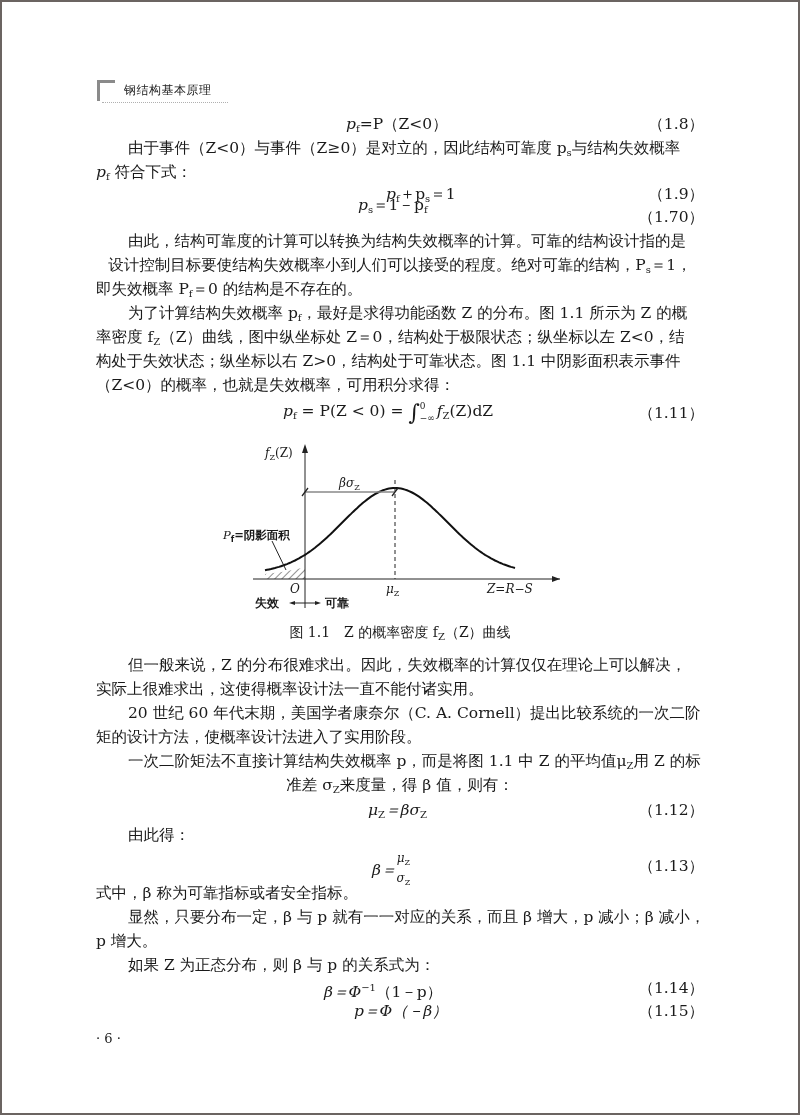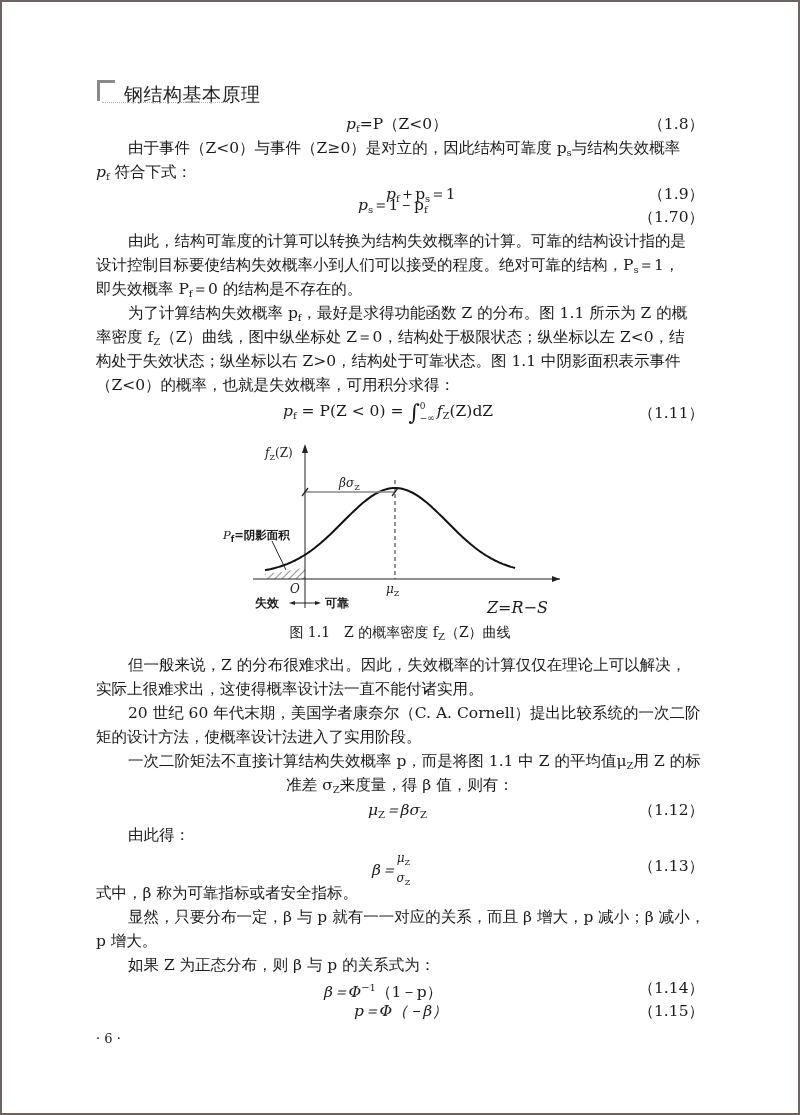--- a/index.html
+++ b/index.html
@@ -3,21 +3,21 @@
 <meta charset="utf-8">
 <style>
   html, body { margin:0; padding:0; background:#ffffff; }
   body { width:800px; height:1115px; position:relative; overflow:hidden;
          font-family:"DejaVu Serif","Liberation Serif",serif; color:#1a1a1a; }
   .page-frame { position:absolute; left:0; top:0; width:796px; height:1111px;
                 border:2px solid #6b6461; box-sizing:content-box; }
   .header-corner { position:absolute; left:97px; top:80px; width:18px; height:21px;
                    border-left:3px solid #8a8a8a; border-top:3px solid #8a8a8a; box-sizing:border-box; }
   .header-title { position:absolute; left:124px; top:82px; font-family:"DejaVu Sans","Liberation Sans",sans-serif;
-                  font-size:19px; color:#222; letter-spacing:0.5px; }
+                  font-size:12px; color:#222; letter-spacing:0.5px; }
   .header-rule { position:absolute; left:102px; top:102px; width:126px; border-top:1px dotted #b0b0b0; }
 
   .line { position:absolute; left:96px; width:608px; font-size:15.5px; line-height:24px; white-space:nowrap; }
   .eq { position:absolute; font-size:15.5px; line-height:22px; white-space:nowrap; }
   .eqno { position:absolute; right:96px; font-size:15.5px; line-height:22px; white-space:nowrap; }
   i { font-style:italic; }
   sub { font-size:10px; vertical-align:-3px; }
   sup { font-size:10px; }
 
   .fig { position:absolute; left:215px; top:440px; width:370px; height:170px; }
@@ -52,21 +52,21 @@
   <i>p</i><sub>f</sub><span>＋p</span><sub>s</sub><span>＝1</span>
 </div>
 <div class="eqno" style="top:183px;">（1.9）</div>
 
 <div class="eq" style="left:358px; top:194px;">
   <i>p</i><sub>s</sub><span>＝1－p</span><sub>f</sub>
 </div>
 <div class="eqno" style="top:206px;">（1.70）</div>
 
 <div class="line" style="top:229px; padding-left:32px; width:576px;">由此，结构可靠度的计算可以转换为结构失效概率的计算。可靠的结构设计指的是</div>
-<div class="line" style="top:253px;">
+<div class="line" style="top:253px;text-align:center;">
   <span>设计控制目标要使结构失效概率小到人们可以接受的程度。绝对可靠的结构，P</span><sub>s</sub><span>＝1，</span>
 </div>
 <div class="line" style="top:277px;">
   <span>即失效概率 P</span><sub>f</sub><span>＝0 的结构是不存在的。</span>
 </div>
 
 <div class="line" style="top:301px; padding-left:32px; width:576px;">
   <span>为了计算结构失效概率 p</span><sub>f</sub><span>，最好是求得功能函数 Z 的分布。图 1.1 所示为 Z 的概</span>
 </div>
 <div class="line" style="top:325px;">
@@ -108,21 +108,21 @@
 
     <line x1="77" y1="163" x2="103" y2="163" stroke="#222" stroke-width="1"></line>
     <polygon points="74,163 80,161 80,165" fill="#222"></polygon>
     <polygon points="106,163 100,161 100,165" fill="#222"></polygon>
   </svg>
   <div style="position:absolute; left:50px; top:6px; font-size:12px;"><i>f</i><sub style="font-size:8px;">Z</sub><span>(Z)</span></div>
   <div style="position:absolute; left:124px; top:36px; font-size:12px;"><i>βσ</i><sub style="font-size:8px;">Z</sub></div>
   <div style="position:absolute; left:8px; top:88px; font-size:11.5px; font-family:'DejaVu Sans','Liberation Sans',sans-serif; font-weight:bold;"><i style="font-family:'DejaVu Serif',serif; font-weight:normal;">P</i><sub style="font-size:8px;">f</sub><span>=阴影面积</span></div>
   <div style="position:absolute; left:75px; top:142px; font-size:12px; font-style:italic;">O</div>
   <div style="position:absolute; left:171px; top:142px; font-size:12px;"><i>μ</i><sub style="font-size:8px;">Z</sub></div>
-  <div style="position:absolute; left:272px; top:158px; font-size:16px; font-style:italic;">Z=R−S</div>
+  <div style="position:absolute; left:272px; top:142px; font-size:12px; font-style:italic;">Z=R−S</div>
   <div style="position:absolute; left:40px; top:155px; font-size:12px; font-family:'DejaVu Sans','Liberation Sans',sans-serif; font-weight:bold;">失效</div>
   <div style="position:absolute; left:110px; top:155px; font-size:12px; font-family:'DejaVu Sans','Liberation Sans',sans-serif; font-weight:bold;">可靠</div>
 </div>
 <div class="fig-caption">
   <span>图 1.1　Z 的概率密度 f</span><sub>Z</sub><span>（Z）曲线</span>
 </div>
 
 <div class="line" style="top:653px; padding-left:32px; width:576px;">但一般来说，Z 的分布很难求出。因此，失效概率的计算仅仅在理论上可以解决，</div>
 <div class="line" style="top:677px;">实际上很难求出，这使得概率设计法一直不能付诸实用。</div>
 

